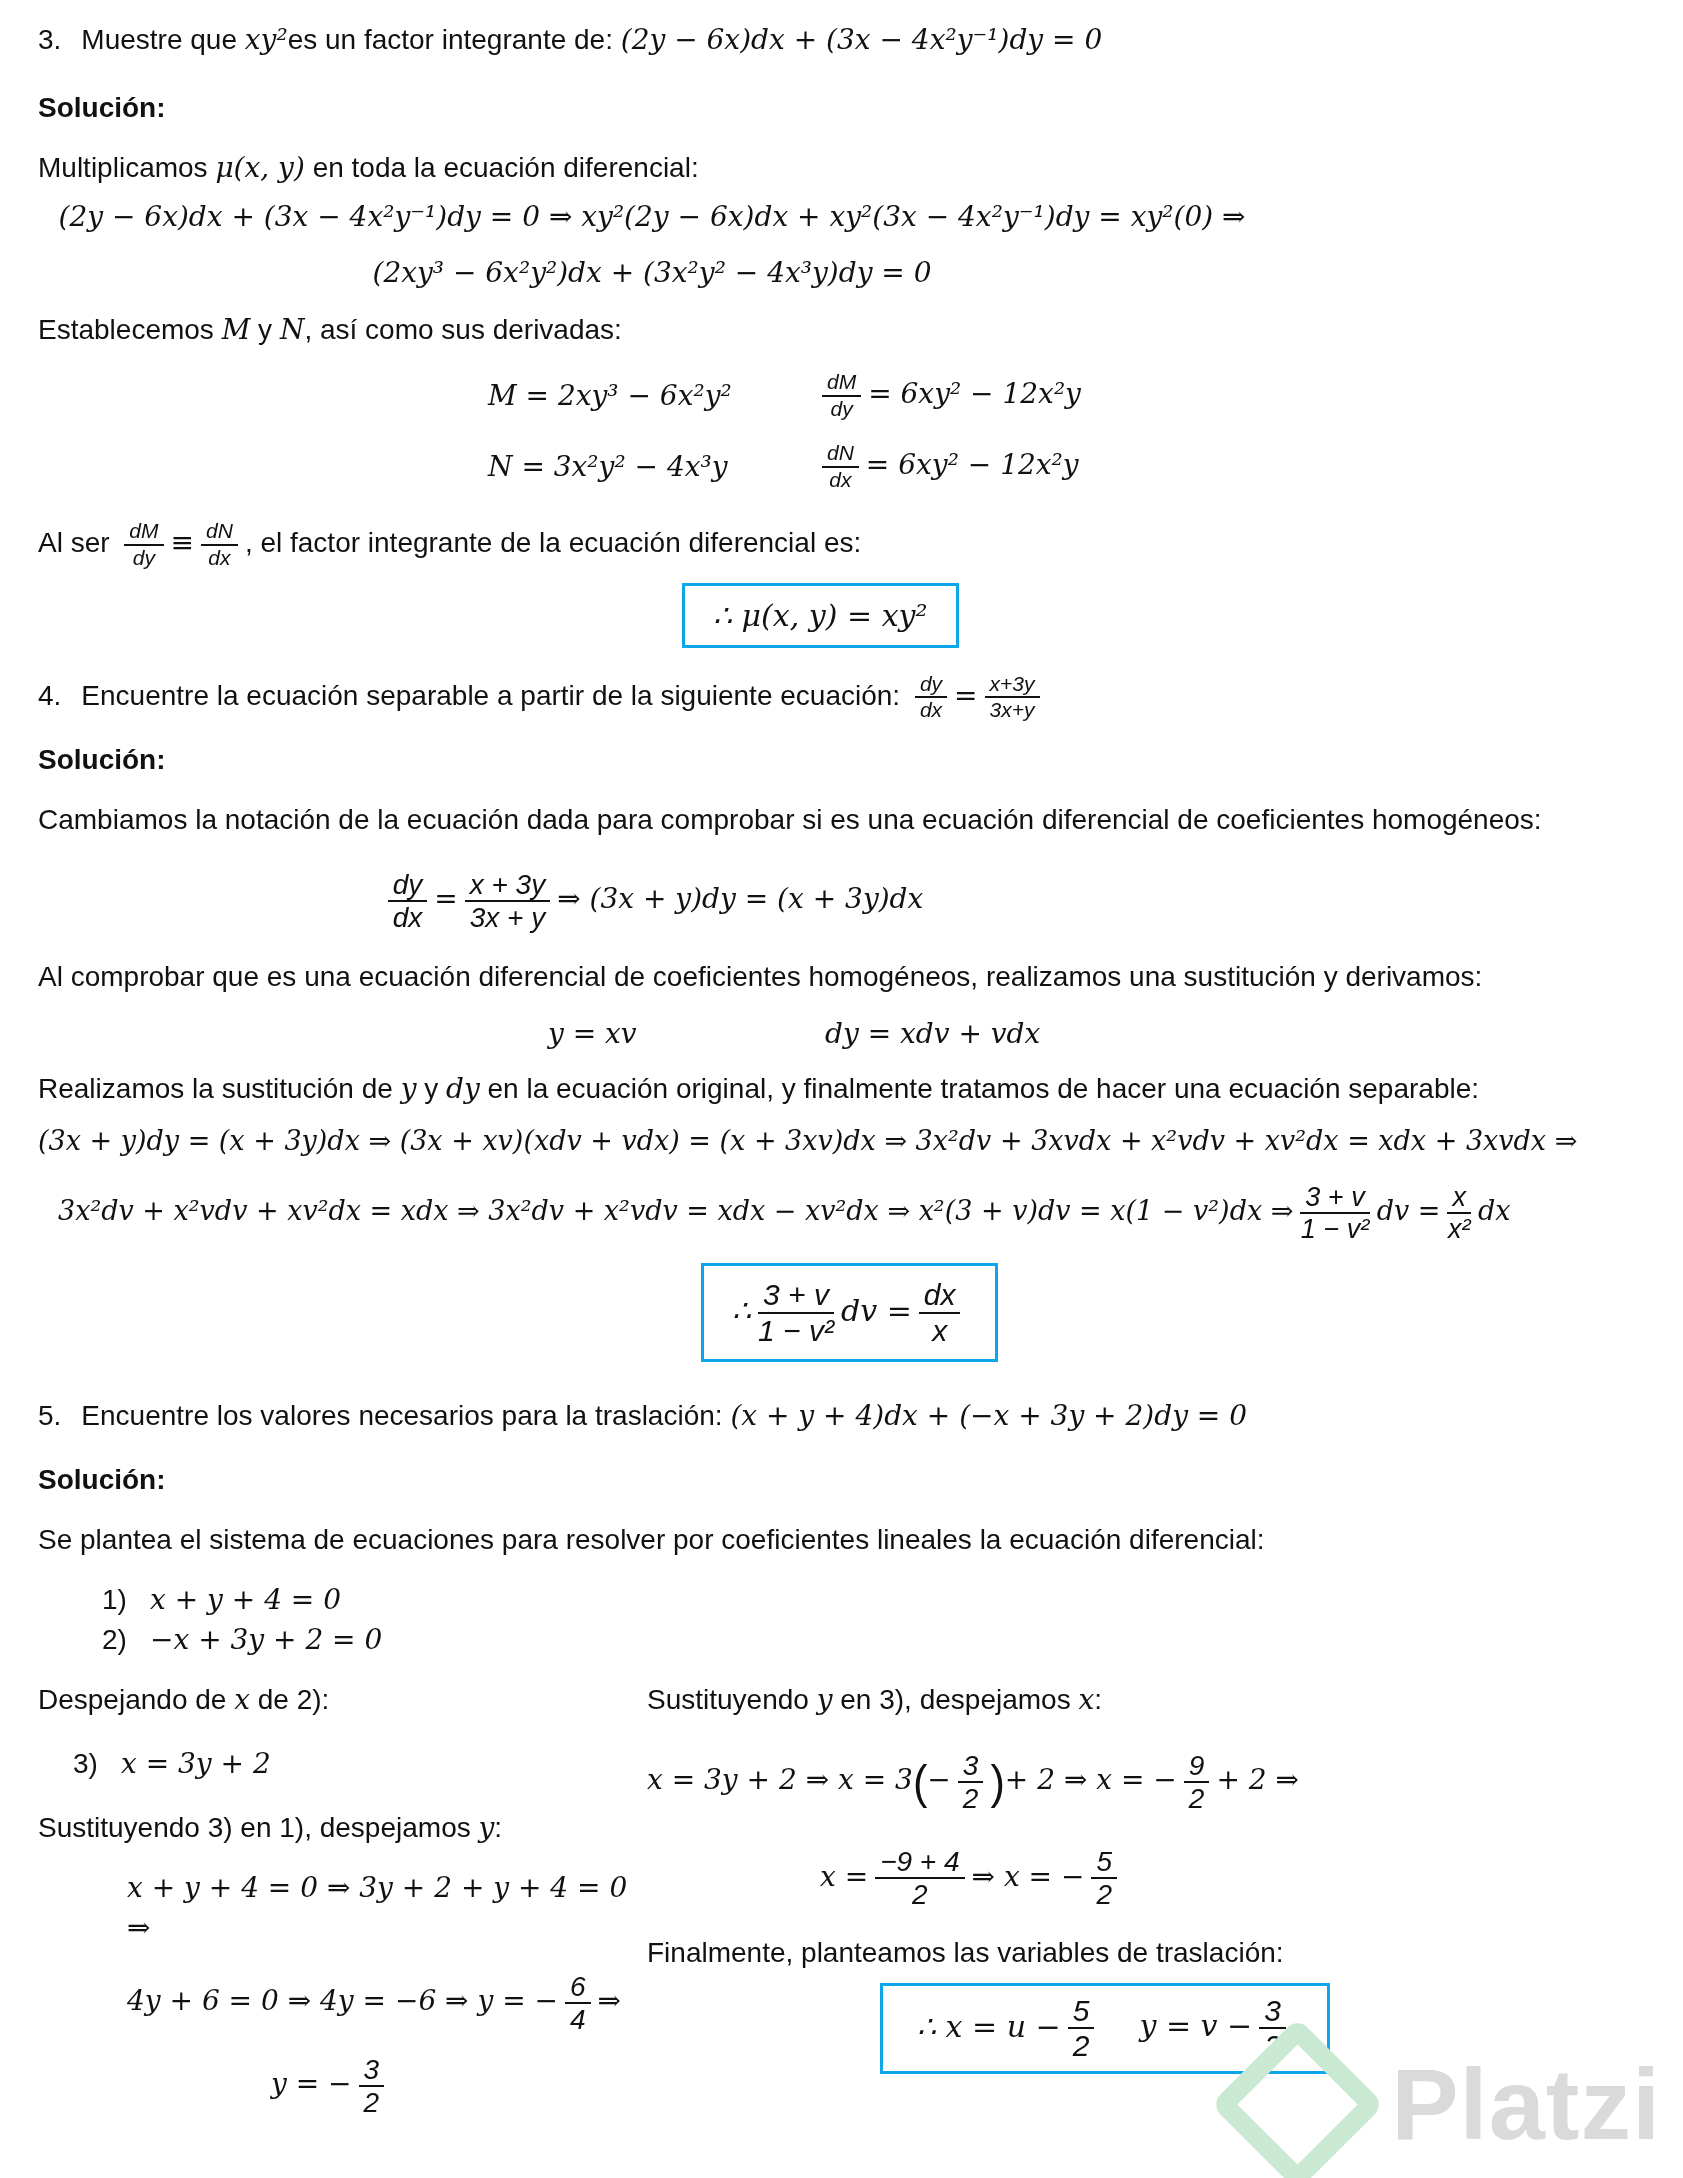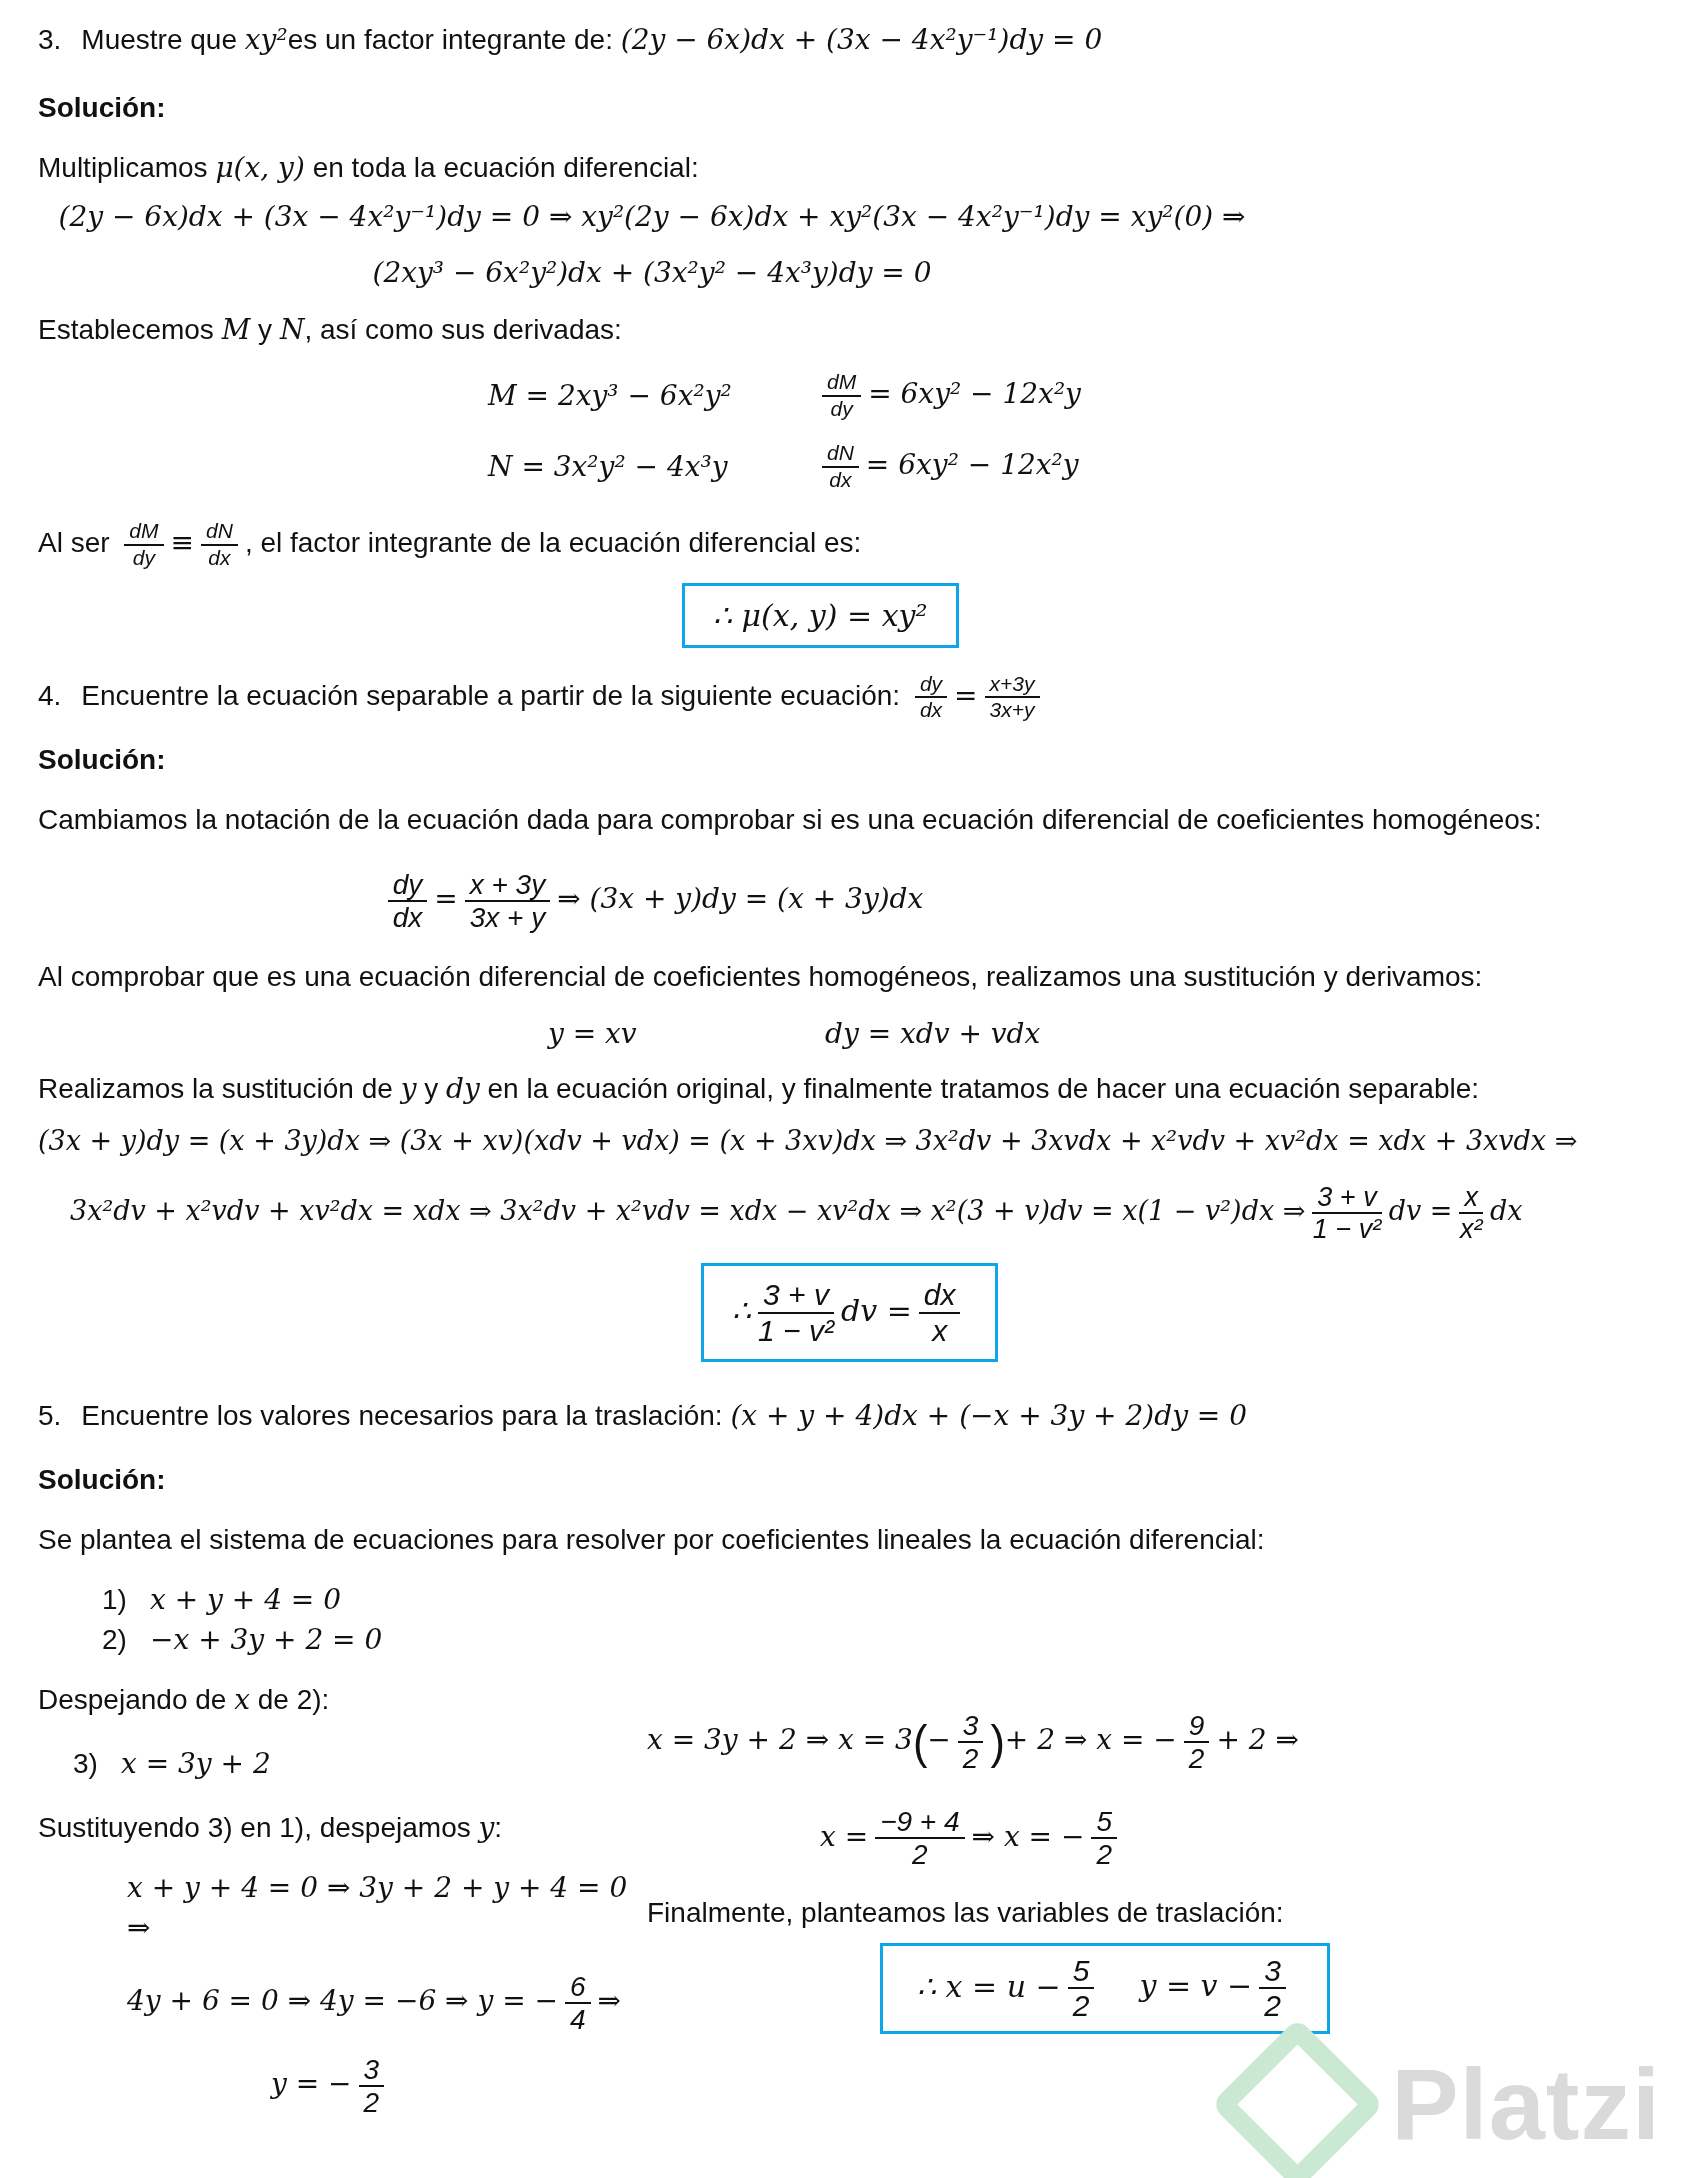--- a/index.html
+++ b/index.html
@@ -108,21 +108,21 @@
     <span class="math">dy = xdv + vdx</span>
   </div>
 
   <div class="line mt14">
     <span>Realizamos la sustitución de </span><span class="math">y</span><span> y </span><span class="math">dy</span><span> en la ecuación original, y finalmente tratamos de hacer una ecuación separable:</span>
   </div>
 
   <div class="math mt10" style="line-height:44px; font-size:27px;">(3x + y)dy = (x + 3y)dx ⇒ (3x + xv)(xdv + vdx) = (x + 3xv)dx ⇒ 3x²dv + 3xvdx + x²vdv + xv²dx = xdx + 3xvdx ⇒</div>
 
   <div class="mt6" style="line-height:83px; font-size:27px;">
-    <span class="math" style="margin-left:32px;">3x²dv + x²vdv + xv²dx = xdx ⇒ 3x²dv + x²vdv = xdx − xv²dx ⇒ x²(3 + v)dv = x(1 − v²)dx ⇒</span><span class="frac"><span class="fn">3 + v</span><span>1 − v²</span></span><span class="math">dv =</span><span class="frac"><span class="fn">x</span><span>x²</span></span><span class="math">dx</span>
+    <span class="math" style="margin-left:20px;">3x²dv + x²vdv + xv²dx = xdx ⇒ 3x²dv + x²vdv = xdx − xv²dx ⇒ x²(3 + v)dv = x(1 − v²)dx ⇒</span><span class="frac"><span class="fn">3 + v</span><span>1 − v²</span></span><span class="math">dv =</span><span class="frac"><span class="fn">x</span><span>x²</span></span><span class="math">dx</span>
   </div>
 
   <div class="mt10">
     <span class="redbox" style="margin-left:663px;">
       <span class="math">∴</span><span class="frac"><span class="fn">3 + v</span><span>1 − v²</span></span><span class="math">dv =</span><span class="frac"><span class="fn">dx</span><span>x</span></span>
     </span>
   </div>
 
   <div class="line mt34">
     <span class="qnum">5.</span><span>Encuentre los valores necesarios para la traslación: </span><span class="math">(x + y + 4)dx + (−x + 3y + 2)dy = 0</span>
@@ -154,20 +154,23 @@
       <div class="line mt20 math" style="padding-left:89px;">x + y + 4 = 0 ⇒ 3y + 2 + y + 4 = 0 ⇒</div>
       <div class="mt14" style="line-height:77px; padding-left:89px;">
         <span class="math">4y + 6 = 0 ⇒ 4y = −6 ⇒ y = −</span><span class="frac"><span class="fn">6</span><span>4</span></span><span class="math">⇒</span>
       </div>
       <div class="mt6" style="line-height:77px; padding-left:233px;">
         <span class="math">y = −</span><span class="frac"><span class="fn">3</span><span>2</span></span>
       </div>
     </div>
 
     <div class="col-r">
+      <div class="line">
+        <span>Sustituyendo </span><span class="math">y</span><span> en 3), despejamos </span><span class="math">x</span><span>:</span>
+      </div>
       <div class="mt14" style="line-height:91px;">
         <span class="math">x = 3y + 2 ⇒ x = 3</span><span class="bp">(</span><span class="math">−</span><span class="frac"><span class="fn">3</span><span>2</span></span><span class="bp">)</span><span class="math">+ 2 ⇒ x = −</span><span class="frac"><span class="fn">9</span><span>2</span></span><span class="math">+ 2 ⇒</span>
       </div>
       <div class="mt6" style="line-height:85px; padding-left:173px;">
         <span class="math">x =</span><span class="frac"><span class="fn">−9 + 4</span><span>2</span></span><span class="math">⇒ x = −</span><span class="frac"><span class="fn">5</span><span>2</span></span>
       </div>
       <div class="line mt14">Finalmente, planteamos las variables de traslación:</div>
       <div class="mt10">
         <span class="redbox" style="margin-left:233px; padding:8px 34px;">
           <span class="math">∴ x = u −</span><span class="frac"><span class="fn">5</span><span>2</span></span><span class="math" style="margin-left:38px;">y = v −</span><span class="frac"><span class="fn">3</span><span>2</span></span>

